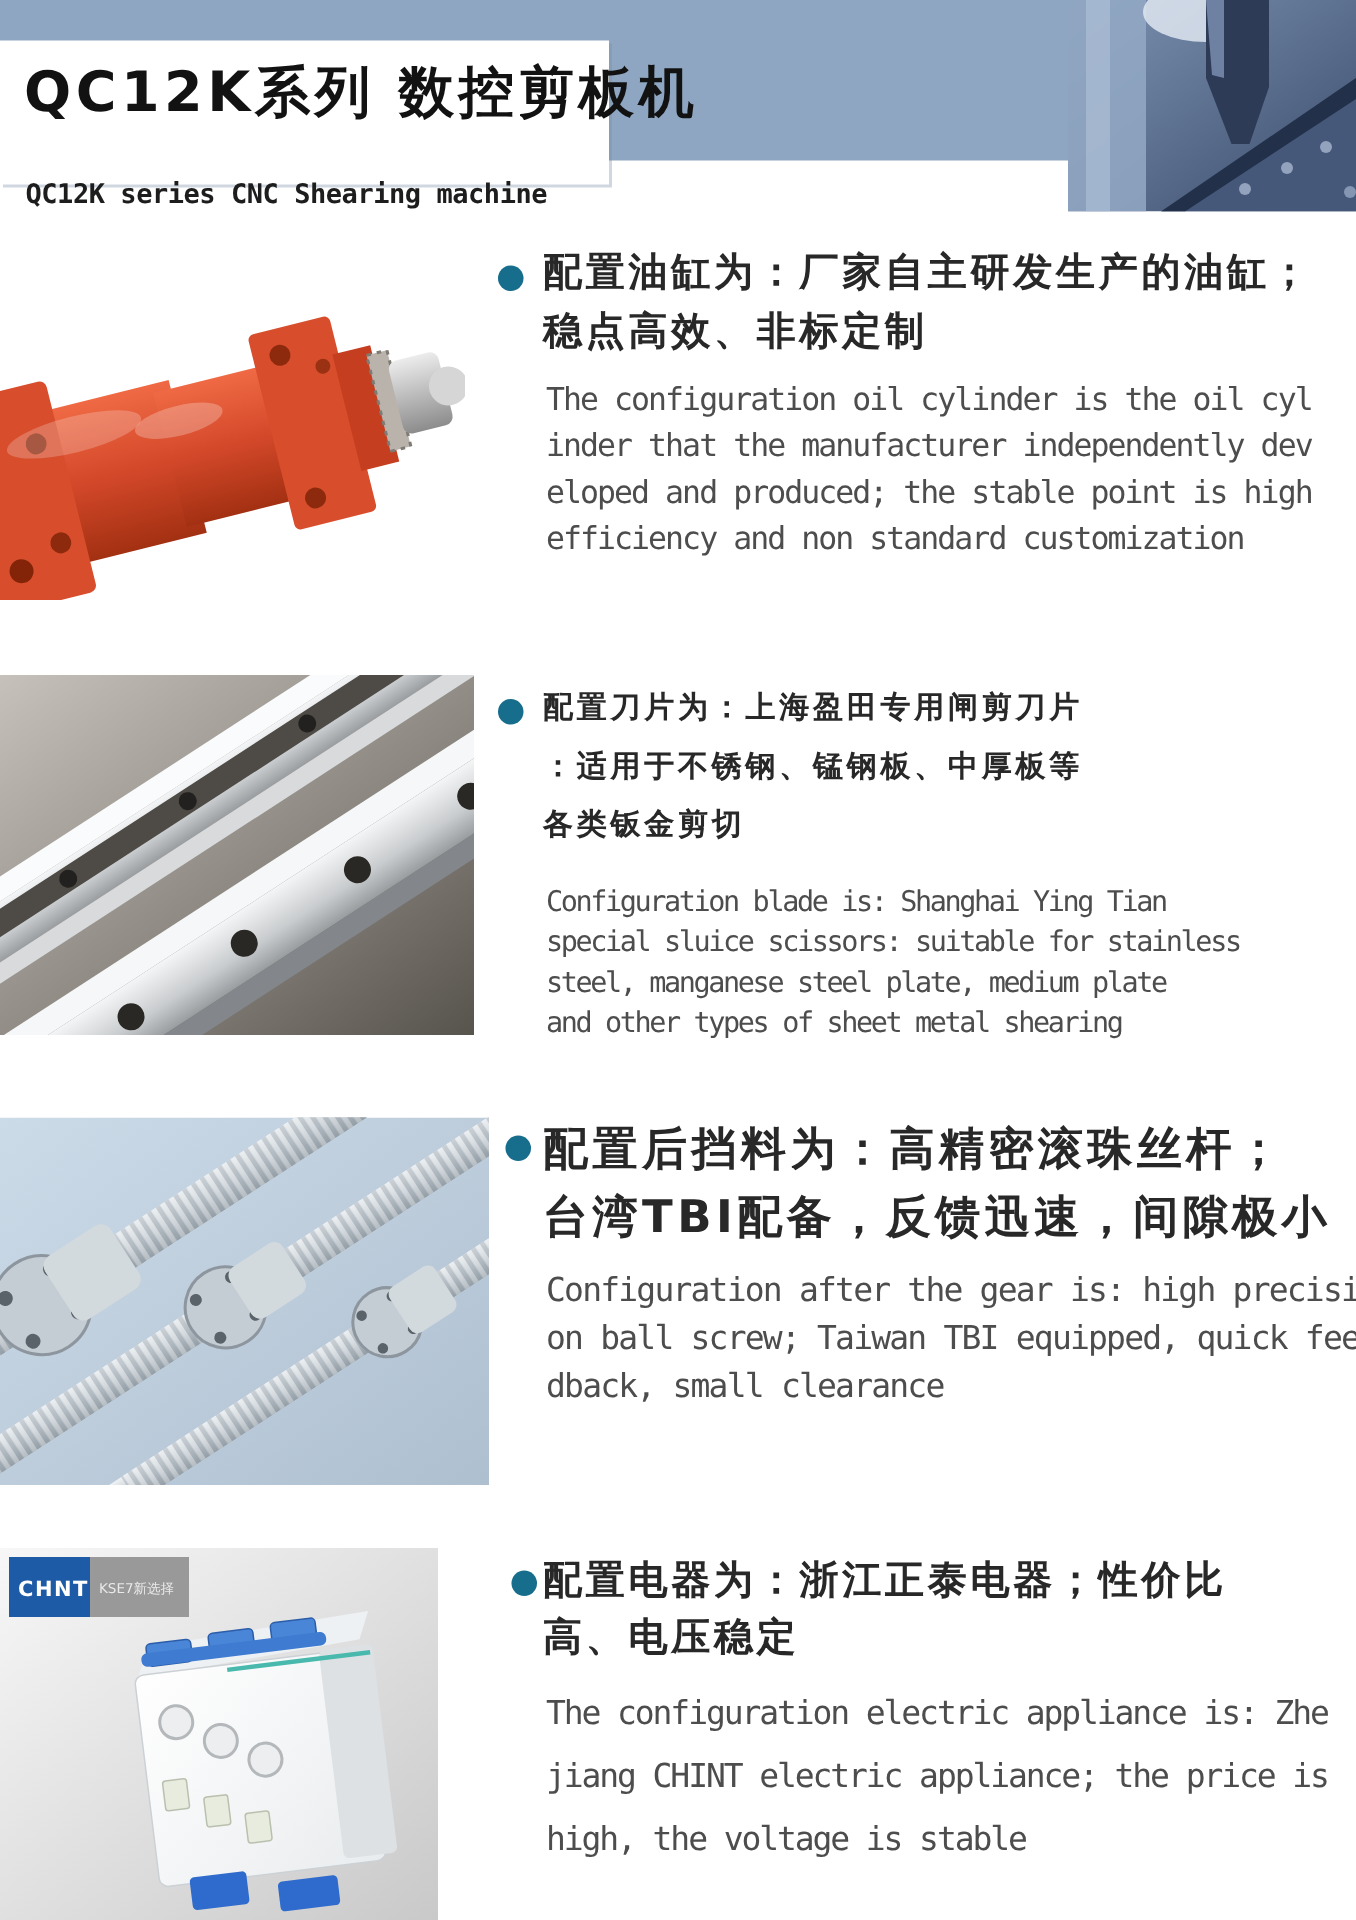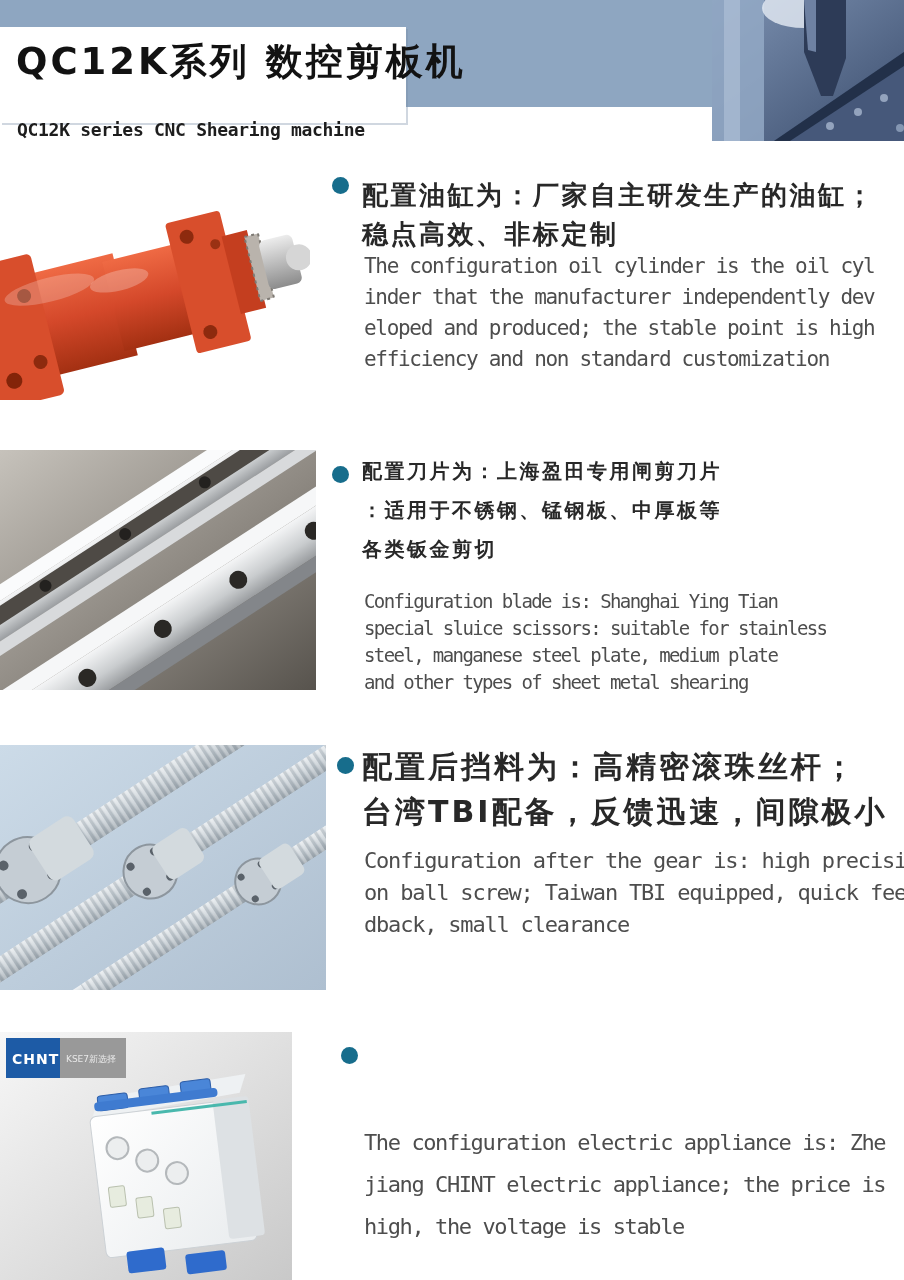--- a/index.html
+++ b/index.html
@@ -23,21 +23,21 @@
   #img3{top:745px;width:326px;height:245px;}
   #img4{top:1032px;width:292px;height:248px;}
 
   .bullet{position:absolute;width:17px;height:17px;border-radius:50%;background:#176d8c;}
   #bu1{left:332px;top:177px;}
   #bu2{left:332px;top:466px;}
   #bu3{left:337px;top:757px;}
   #bu4{left:341px;top:1047px;}
 
   .heading{position:absolute;left:362px;white-space:pre-line;font-weight:700;color:#282828;}
-  #h1{top:163px;font-size:26px;line-height:39px;letter-spacing:2.5px;width:542px;margin-top:13px;}
+  #h1{top:163px;font-size:26px;line-height:39px;letter-spacing:2.5px;width:542px;}
   #h2{top:452px;font-size:20px;line-height:39px;letter-spacing:2.5px;width:542px;}
   #h3{top:744px;font-size:30px;line-height:45px;letter-spacing:3px;width:562px;}
   #h4{top:1035px;font-size:26px;line-height:38px;letter-spacing:2.5px;width:542px;}
 
   .body-en{position:absolute;left:364px;white-space:pre-line;color:#4d4d4d;
            font-family:"DejaVu Sans Mono","Liberation Mono",monospace;font-weight:500;}
   #b1{top:251px;font-size:21px;line-height:31px;letter-spacing:-1.3px;width:542px;}
   #b2{top:540px;font-size:19px;line-height:27px;letter-spacing:-1.6px;width:530px;margin-top:48px;}
   #b3{top:845px;font-size:22px;line-height:32px;letter-spacing:-1.2px;width:545px;}
   #b4{top:1122px;font-size:22px;line-height:42px;letter-spacing:-1.4px;width:542px;}
@@ -242,17 +242,19 @@
       <circle cx="150" cy="126" r="11" fill="#eceeef" stroke="#b4b8bb" stroke-width="2"></circle>
       <circle cx="178" cy="142" r="11" fill="#eceeef" stroke="#b4b8bb" stroke-width="2"></circle>
       <rect x="108" y="148" width="16" height="20" rx="2" fill="#e7ecdf" stroke="#b9c0ae"></rect>
       <rect x="134" y="162" width="16" height="20" rx="2" fill="#e7ecdf" stroke="#b9c0ae"></rect>
       <rect x="160" y="176" width="16" height="20" rx="2" fill="#e7ecdf" stroke="#b9c0ae"></rect>
       <rect x="118" y="214" width="38" height="22" rx="3" fill="#2f6bcc"></rect>
       <rect x="176" y="224" width="40" height="20" rx="3" fill="#2f6bcc"></rect>
     </g>
   </svg>
   <span class="bullet" id="bu4"></span>
+  <div class="heading" id="h4">配置电器为：浙江正泰电器；性价比
+高、电压稳定</div>
   <div class="body-en" id="b4">The configuration electric appliance is: Zhe
 jiang CHINT electric appliance; the price is
 high, the voltage is stable</div>
 
 </div>
 
 </body></html>

